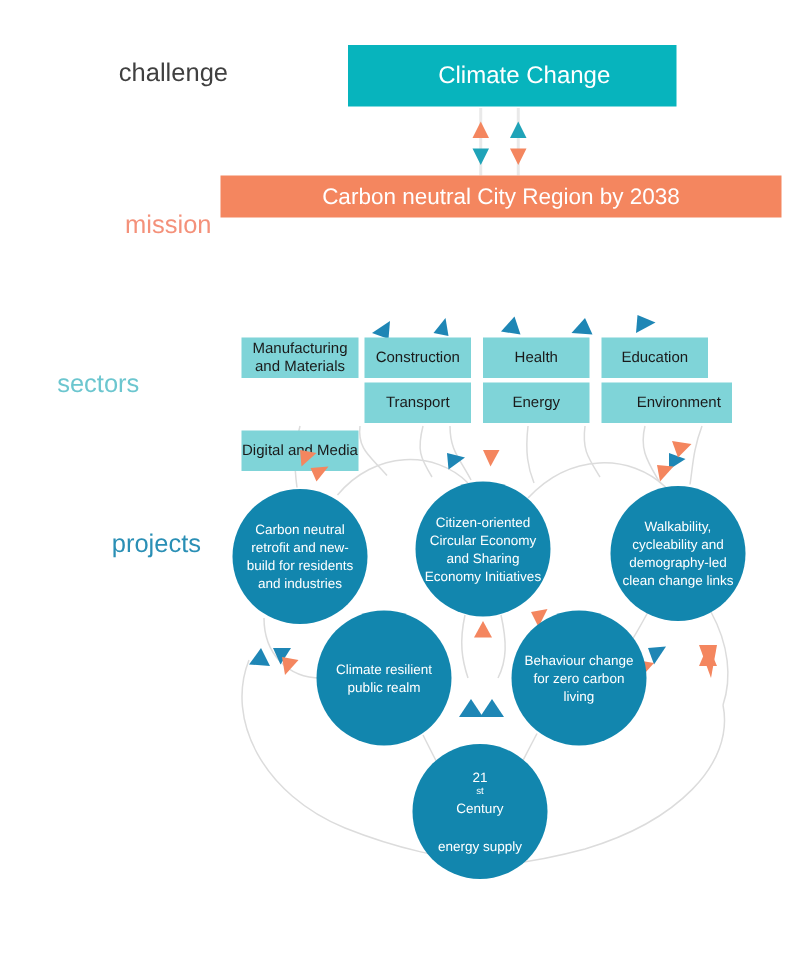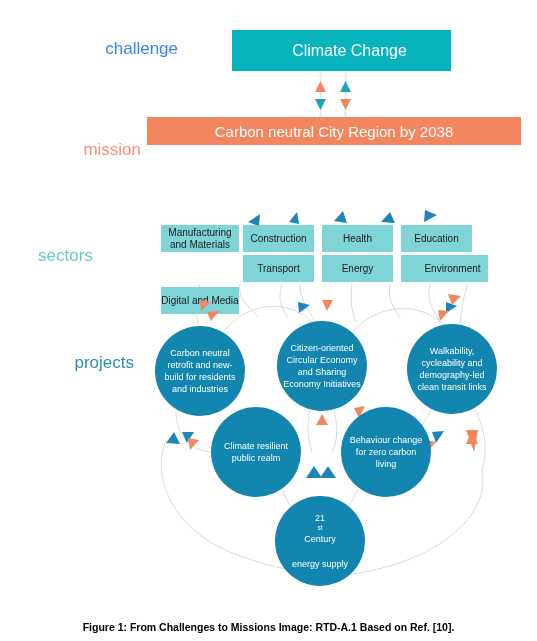--- a/index.html
+++ b/index.html
@@ -8,21 +8,21 @@
     font-family:"Liberation Sans","DejaVu Sans",sans-serif;
     -webkit-font-smoothing:antialiased;
   }
   #figure{position:absolute;left:0;top:0;width:537px;height:641px;}
 
   
   .rail-label{
     position:absolute;font-size:17px;line-height:1;white-space:nowrap;
     text-align:right;
   }
-  #lbl-challenge{left:0;top:40px;width:152px;color:#3b82f6;margin-left:26px;}
+  #lbl-challenge{left:0;top:40px;width:152px;color:#404040;}
   #lbl-mission  {left:0;top:141px;width:141px;color:#f4917a;}
   #lbl-sectors  {left:0;top:247px;width:131px;color:#6cc6cf;text-align:center;}
   #lbl-projects {left:0;top:354px;width:134px;color:#2a8fb5;}
 
   
   #challenge-box{
     position:absolute;left:232px;top:30px;width:203px;height:41px;
     background:#07b4bd;color:#ffffff;font-size:16px;
     display:flex;align-items:center;justify-content:center;padding-left:16px;
   }
@@ -183,29 +183,28 @@
       <polygon points="466,430 474,452 478,430" fill="#f4865f" transform="translate(0,0) scale(1)"></polygon>
       <polygon points="466,444 472,430 478,444" fill="#f4865f"></polygon>
     </g>
   </svg>
 
   <div>
     <div class="circle" style="left:155px;top:326px;width:90px;height:90px;">Carbon neutral retrofit and new-build for residents and industries</div>
 
     <div class="circle" style="left:277px;top:321px;width:90px;height:90px;">Citizen-oriented Circular Economy and Sharing Economy Initiatives</div>
 
-    <div class="circle" style="left:407px;top:324px;width:90px;height:90px;">Walkability, cycleability and demography-led clean transit links</div>
+    <div class="circle" style="left:407px;top:324px;width:90px;height:90px;">Walkability, cycleability and demography-led clean change links</div>
 
     <div class="circle" style="left:211px;top:407px;width:90px;height:90px;">Climate resilient public realm</div>
 
     <div class="circle" style="left:341px;top:407px;width:90px;height:90px;">Behaviour change for zero carbon living</div>
 
     <div class="circle" style="left:275px;top:496px;width:90px;height:90px;">
       <span>
         <span>21</span><span class="sup">st</span><span> Century</span><br>
         <span>energy supply</span>
       </span>
     </div>
   </div>
 
-  <div id="caption">Figure 1: From Challenges to Missions Image: RTD-A.1 Based on Ref. [10].</div>
 
 </div>
 
 </body></html>

